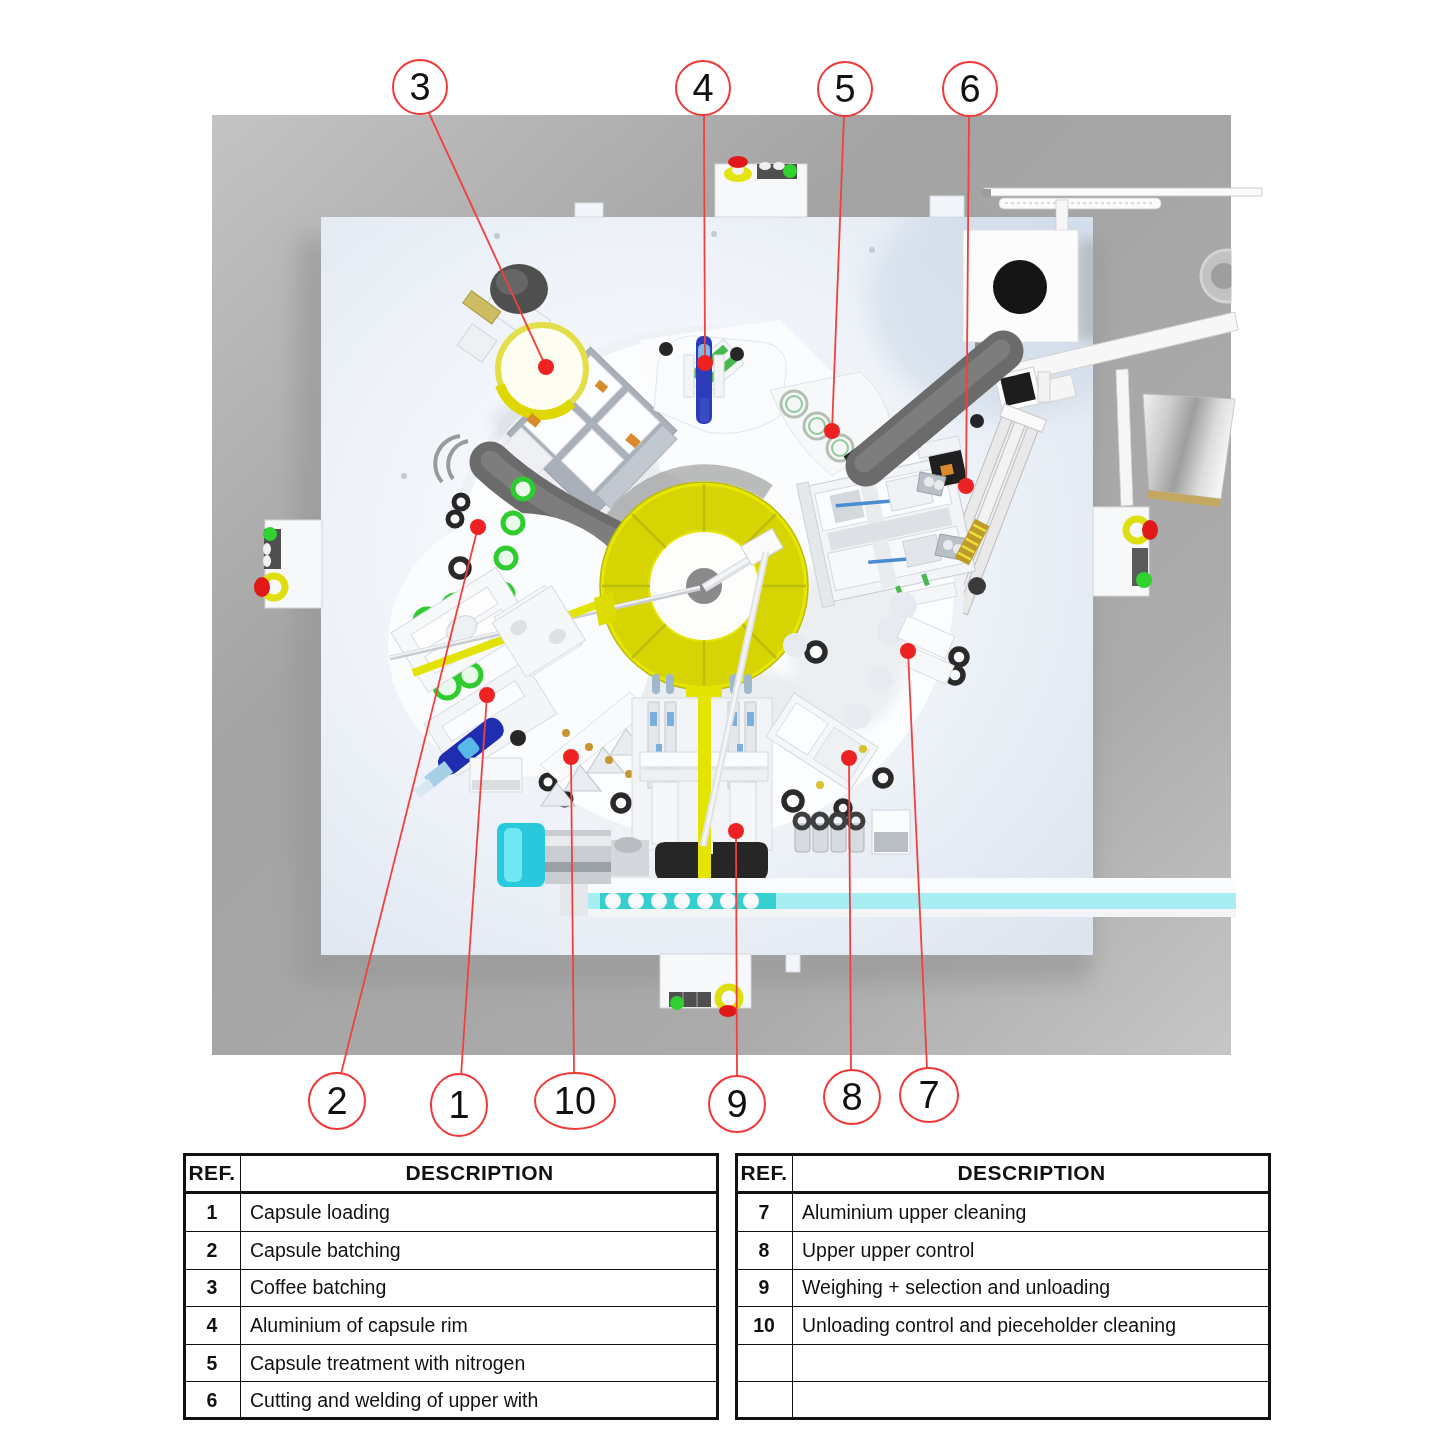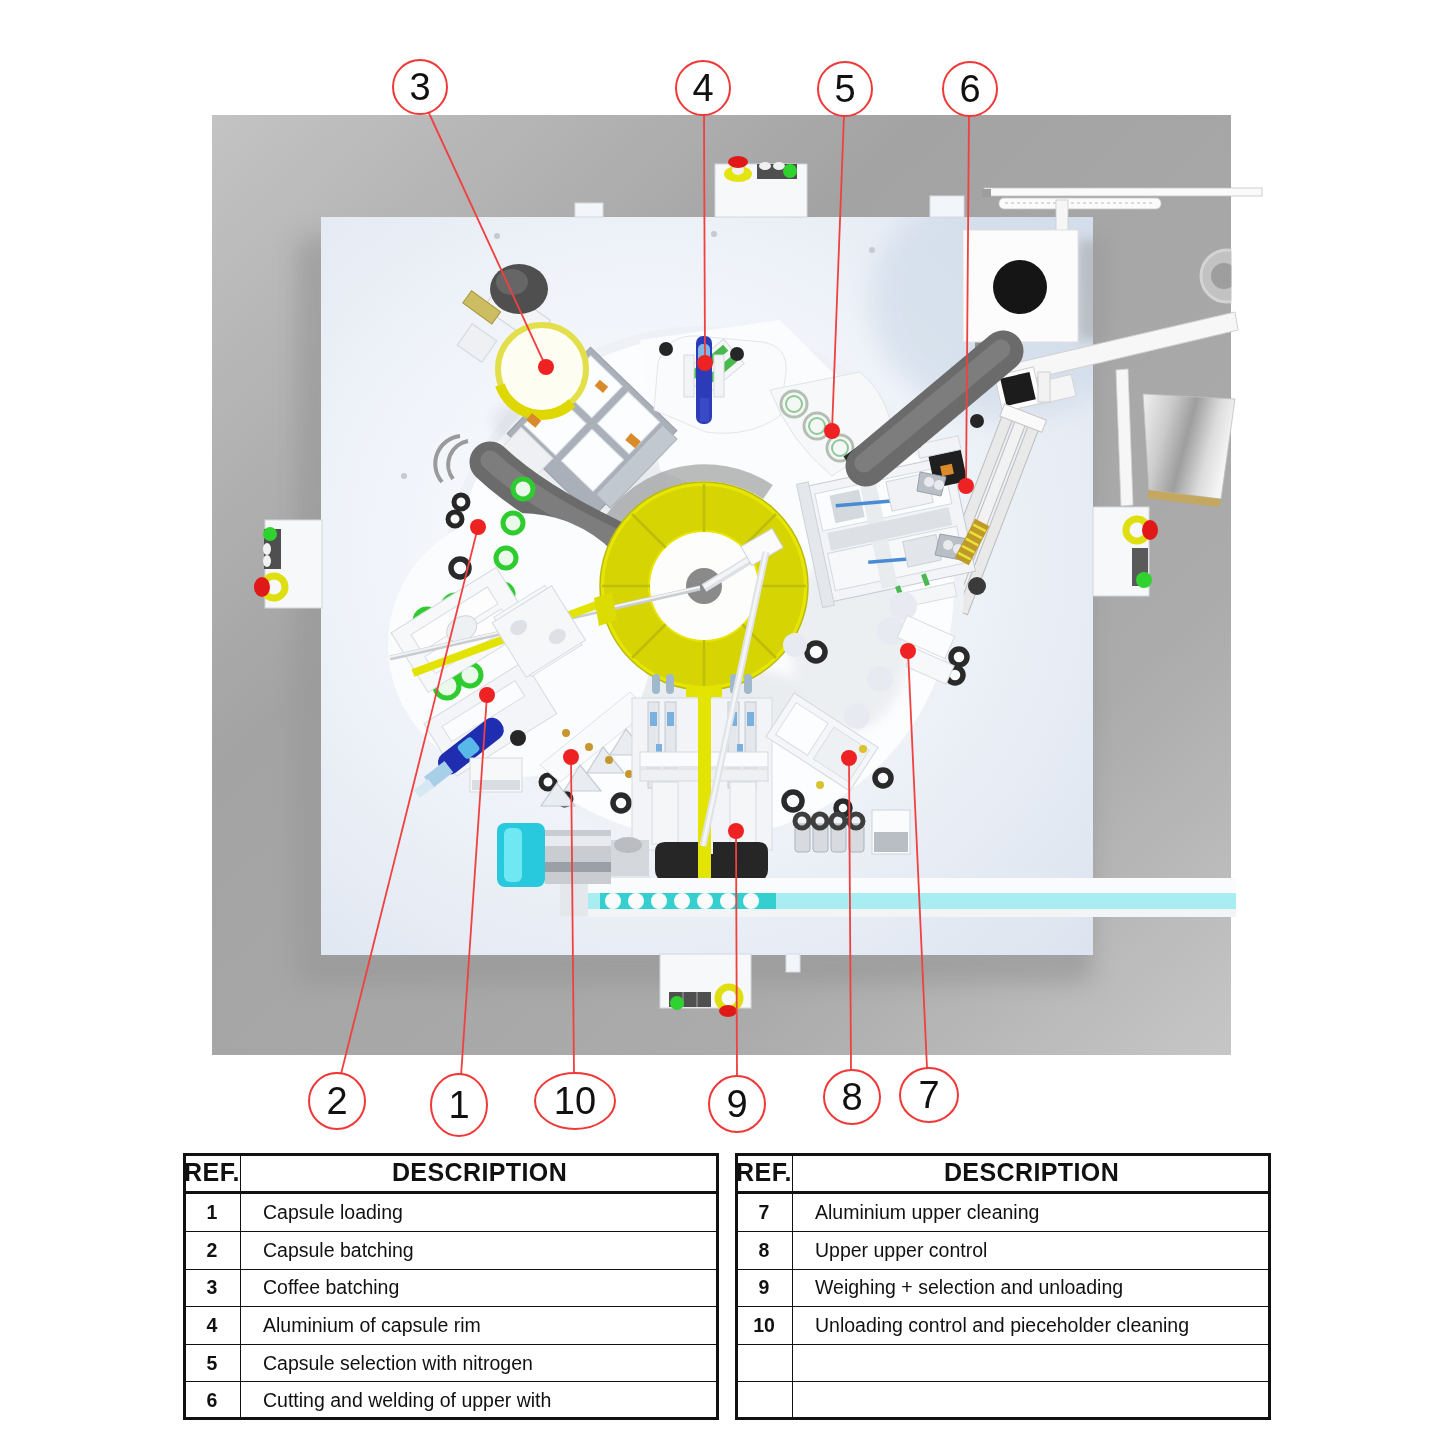--- a/index.html
+++ b/index.html
@@ -4,24 +4,24 @@
 <style>
   html,body{margin:0;padding:0;background:#fff;}
   #page{position:relative;width:1445px;height:1445px;background:#fff;overflow:hidden;
         font-family:"Liberation Sans",sans-serif;}
   #machine{position:absolute;left:0;top:0;}
   table{border-collapse:collapse;table-layout:fixed;}
   .dtab{position:absolute;}
   .dtab table{width:100%;height:100%;}
   .dtab td,.dtab th{border:1.6px solid #111;padding:0;vertical-align:middle;
      font-size:19.5px;color:#111;background:#fff;}
-  .dtab th{font-size:25px;font-weight:bold;letter-spacing:0.4px;}
+  .dtab th{font-size:21px;font-weight:bold;letter-spacing:0.4px;}
   .dtab .hd{border-bottom:3px solid #111;}
   .dtab .ref{width:56px;text-align:center;font-weight:bold;}
-  .dtab .ds{text-align:left;padding-left:22px;}
+  .dtab .ds{text-align:left;padding-left:9px;}
   .outline{position:absolute;border:3px solid #111;pointer-events:none;}
 </style>
 </head>
 <body>
 <div id="page">
 <svg id="machine" width="1445" height="1445" viewBox="0 0 1445 1445">
 <defs>
   <linearGradient id="bg" x1="0" y1="0" x2="1" y2="1">
     <stop offset="0" stop-color="#c3c3c3"></stop>
     <stop offset="0.35" stop-color="#a3a3a3"></stop>
@@ -512,21 +512,21 @@
  <tr>
             <td class="ref">3</td>
             <td class="ds">Coffee batching</td>
           </tr>
  <tr>
             <td class="ref">4</td>
             <td class="ds">Aluminium of capsule rim</td>
           </tr>
  <tr>
             <td class="ref">5</td>
-            <td class="ds">Capsule selection with nitrogen</td>
+            <td class="ds">Capsule treatment with nitrogen</td>
           </tr>
  <tr>
             <td class="ref">6</td>
             <td class="ds">Cutting and welding of upper with</td>
           </tr>
 </tbody>
       </table>
 <div class="outline" style="left:0;top:0;width:530px;height:261px;"></div>
 </div>
 

